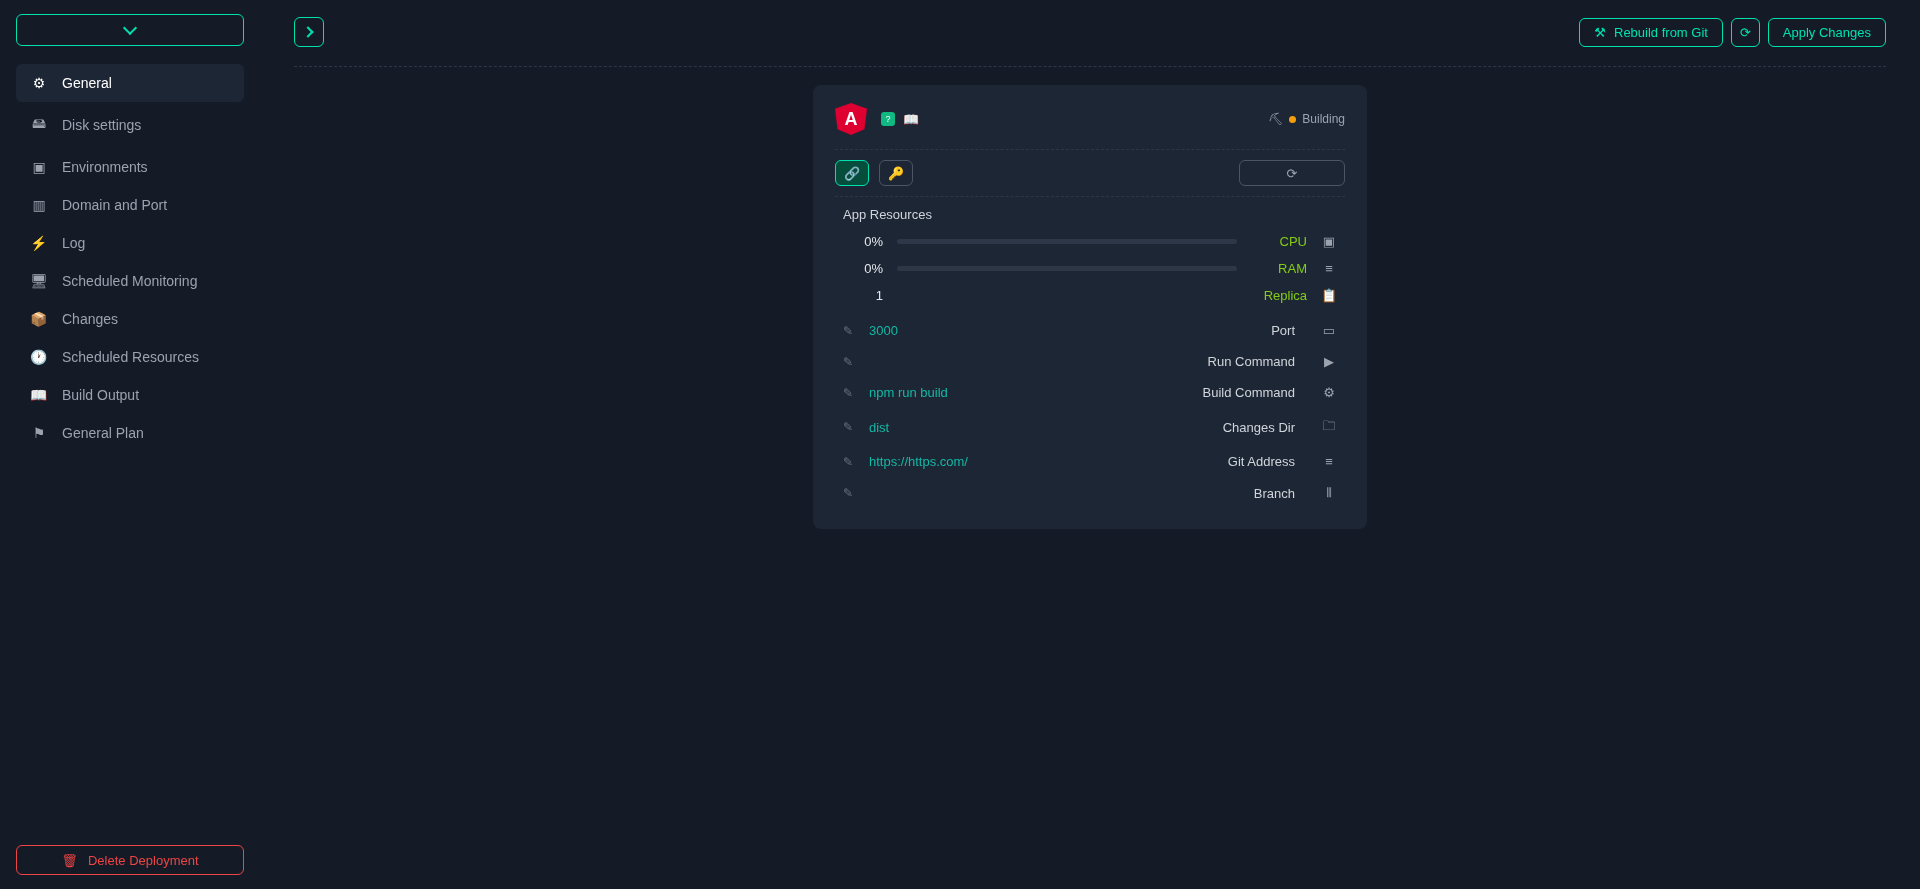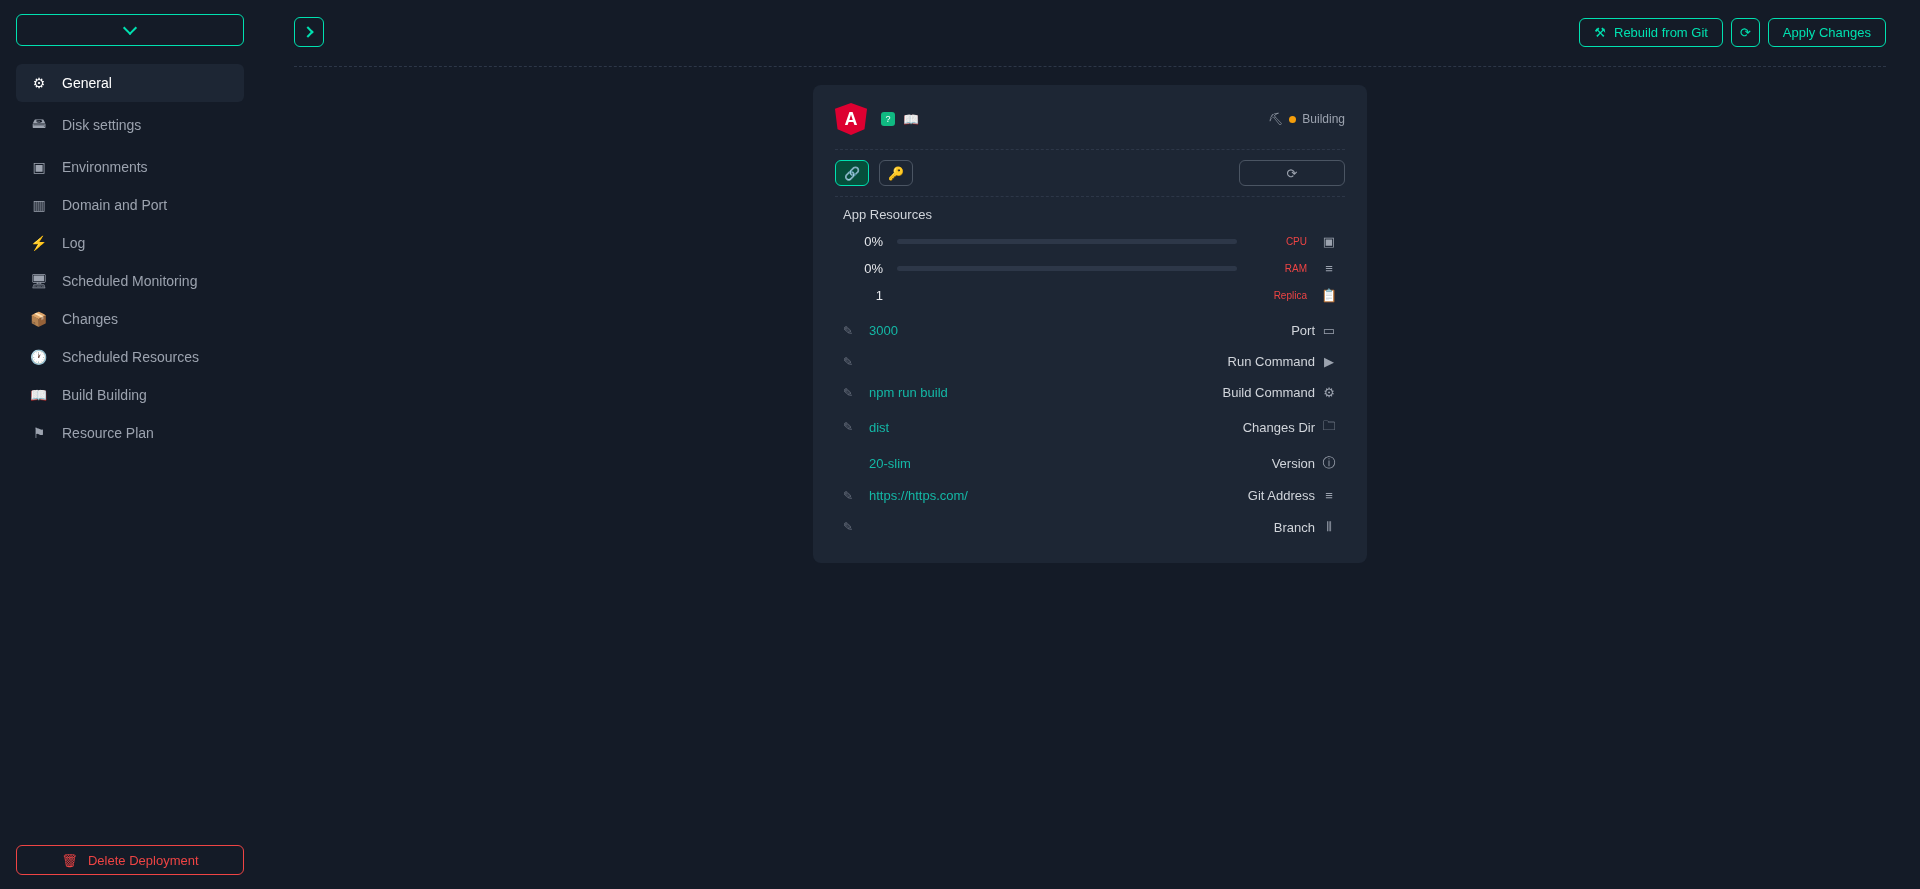--- a/index.html
+++ b/index.html
@@ -133,28 +133,28 @@
 .mini-btn { width:34px; height:26px; border-radius:6px; display:flex; align-items:center; justify-content:center; cursor:pointer; font-size:13px; }
 .mini-green { background:#064e3b; border:1px solid #00e1b0; color:#00e1b0; }
 .mini-gray { border:1px solid #4b5563; color:#d1d5db; }
 .refresh-long { width:106px; height:26px; border:1px solid #4b5563; border-radius:6px; display:flex; align-items:center; justify-content:center; cursor:pointer; color:#9ca3af; font-size:13px; }
 
 .section-title { font-size:13px; color:#d1d5db; margin: 2px 0 12px 8px; }
 
 .res-row { display:flex; align-items:center; gap:14px; margin-bottom: 12px; padding: 0 8px; }
 .res-val { width:40px; text-align:right; color:#e5e7eb; font-size:13px; }
 .progress { flex:1; height:5px; background:#2d3748; border-radius:3px; }
-.res-label { width:56px; text-align:right; color:#ef4444; font-size:10px; }
+.res-label { width:56px; text-align:right; color:#84cc16; font-size:13px; }
 .res-ico { width:16px; display:flex; justify-content:center; color:#9ca3af; font-size:13px; }
 
 .info-row { display:flex; align-items:center; justify-content:space-between; padding: 8px; }
 .info-left { display:flex; align-items:center; gap:12px; }
 .edit-ic { color:#6b7280; font-size:12px; cursor:pointer; width:14px; }
 .info-val { color:#14b8a6; font-size:13px; }
-.info-right { display:flex; align-items:center; gap:6px; }
+.info-right { display:flex; align-items:center; gap:26px; }
 .info-label { color:#d1d5db; font-size:13px; }
 .info-ico { color:#9ca3af; font-size:13px; width:16px; display:flex; justify-content:center;}
 </style>
 </head>
 <body>
 
 <div class="sidebar">
   <div class="dropdown-btn">
     <span class="chev-down"></span>
   </div>
@@ -186,25 +186,25 @@
     <div class="nav-item">
       <span class="ico">📦</span>
       <span>Changes</span>
     </div>
     <div class="nav-item">
       <span class="ico">🕐</span>
       <span>Scheduled Resources</span>
     </div>
     <div class="nav-item">
       <span class="ico">📖</span>
-      <span>Build Building</span>
+      <span>Build Output</span>
     </div>
     <div class="nav-item">
       <span class="ico">⚑</span>
-      <span>Resource Plan</span>
+      <span>General Plan</span>
     </div>
   </div>
   <div class="delete-btn">
     <span>🗑</span>
     <span>Delete Deployment</span>
   </div>
 </div>
 
 <div class="main">
   <div class="topbar">
@@ -316,30 +316,20 @@
         <span class="edit-ic">✎</span>
         <span class="info-val">dist</span>
       </div>
       <div class="info-right">
         <span class="info-label">Changes Dir</span>
         <span class="info-ico">🗀</span>
       </div>
     </div>
     <div class="info-row">
       <div class="info-left">
-        <span class="edit-ic"></span>
-        <span class="info-val">20-slim</span>
-      </div>
-      <div class="info-right">
-        <span class="info-label">Version</span>
-        <span class="info-ico">ⓘ</span>
-      </div>
-    </div>
-    <div class="info-row">
-      <div class="info-left">
         <span class="edit-ic">✎</span>
         <span class="info-val">https://https.com/</span>
       </div>
       <div class="info-right">
         <span class="info-label">Git Address</span>
         <span class="info-ico">≡</span>
       </div>
     </div>
     <div class="info-row">
       <div class="info-left">

